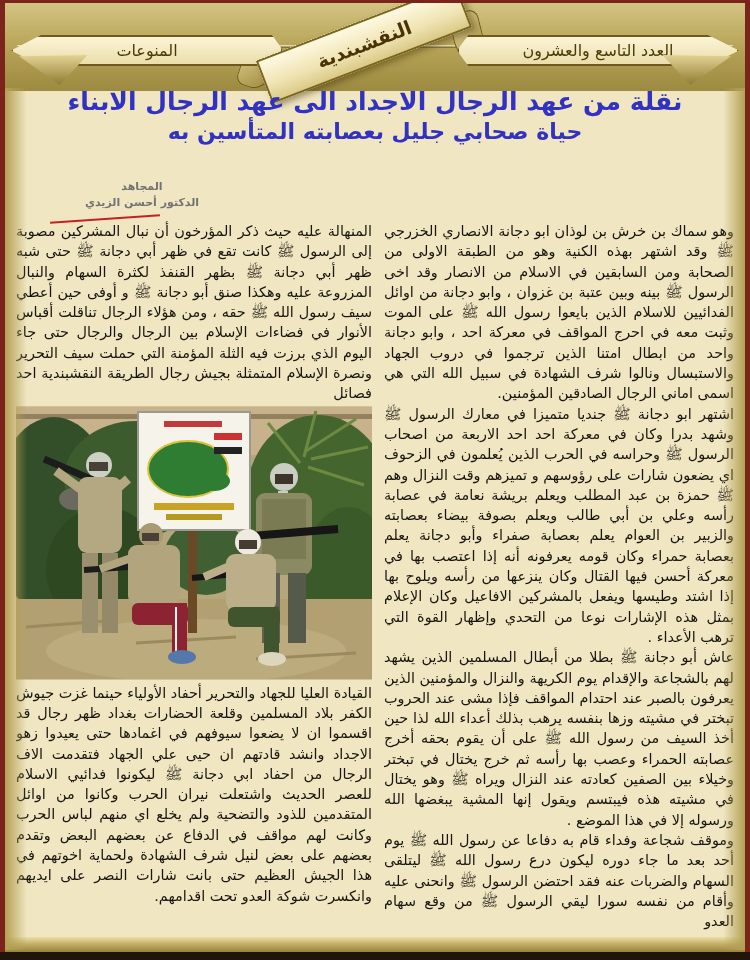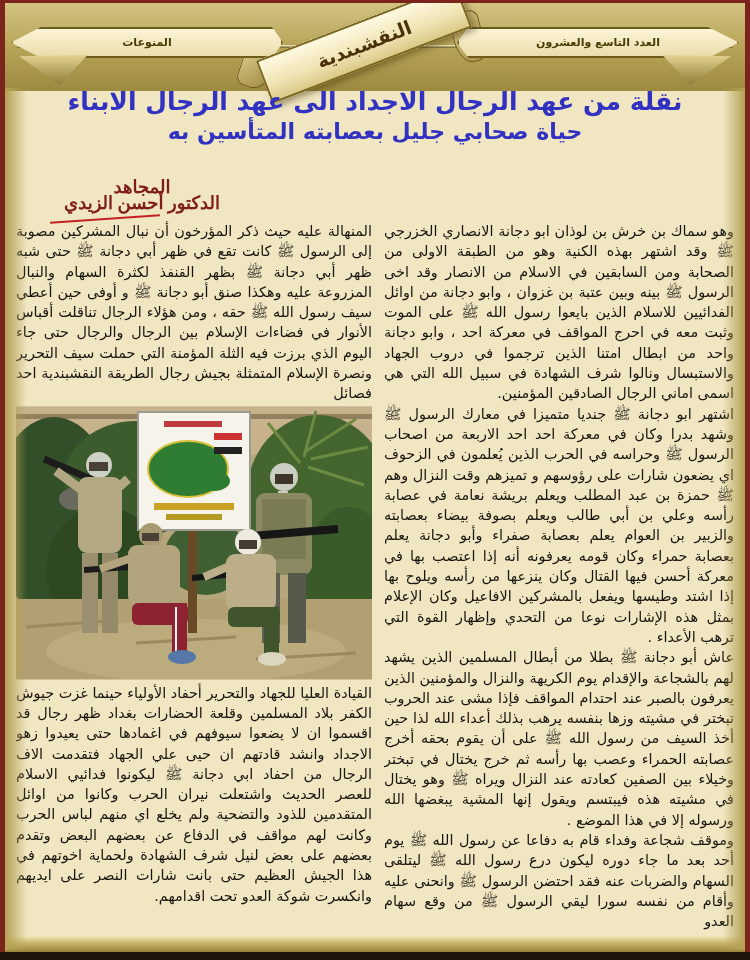--- a/index.html
+++ b/index.html
@@ -17,24 +17,24 @@
   .gold-side{position:absolute;top:88px;bottom:10px;width:22px;pointer-events:none;}
   .gold-side.l{left:5px;background:linear-gradient(to left,rgba(240,230,194,0),#b3a153);}
   .gold-side.r{right:5px;background:linear-gradient(to right,rgba(240,230,194,0),#b3a153);}
   .gold-bottom{position:absolute;left:5px;right:5px;bottom:8px;height:15px;
     background:linear-gradient(180deg,#ecdfa8 0%,#c5b269 45%,#96823a 100%);}
   
   .header{position:absolute;left:5px;right:5px;top:3px;height:88px;
     background:linear-gradient(180deg,#d3c482 0%,#b7a458 50%,#9c8a40 100%);}
   .header-rule{position:absolute;left:12px;right:12px;top:42px;height:3px;
     background:linear-gradient(180deg,#fdf4cf,#6e5b1c);}
-  .banner{position:absolute;top:24px;height:31px;display:flex;align-items:center;justify-content:center;
+  .banner{position:absolute;top:32px;height:31px;display:flex;align-items:center;justify-content:center;
     background:linear-gradient(180deg,#fdf6da,#e9dca8);
     box-shadow:inset 0 0 0 2px #6e5b1c;
-    color:#4a3c05;font-weight:bold;font-size:11px;}
+    color:#4a3c05;font-weight:normal;font-size:16px;}
   .banner-right{right:6px;width:282px;
     clip-path:polygon(0 50%,4% 0,89% 0,100% 50%,89% 100%,4% 100%);}
   .banner-left{left:6px;width:272px;
     clip-path:polygon(100% 50%,96% 0,11% 0,0 50%,11% 100%,96% 100%);}
   .tail{position:absolute;top:52px;width:78px;height:30px;
     background:linear-gradient(180deg,#e3d292,#8f7c35);}
   .tail-right{right:14px;clip-path:polygon(12% 0,100% 4%,48% 100%);}
   .tail-left{left:14px;clip-path:polygon(88% 0,0 4%,52% 100%);}
   .ribbon{position:absolute;left:252px;top:18px;width:214px;height:46px;
     transform:rotate(-21deg);
@@ -46,21 +46,21 @@
     box-shadow:inset 0 0 0 1px #6e5b1c;}
   .curl-a{left:236px;top:40px;width:34px;height:46px;transform:rotate(18deg);border-radius:8px 50% 60% 10px;}
   .curl-b{left:448px;top:8px;width:30px;height:52px;transform:rotate(-14deg);border-radius:50% 10px 12px 55%;}
   
   .title{position:absolute;left:0;right:0;top:86px;text-align:center;color:#3232c2;font-weight:bold;direction:rtl;}
   .title .t1{font-size:25px;line-height:31px;}
   .title .t2{font-size:22px;line-height:29px;}
   .title .t3{font-size:22px;line-height:28px;}
   
   .byline{position:absolute;left:62px;top:179px;width:160px;text-align:center;
-    color:#7f1d1d;font-weight:bold;font-size:18px;line-height:16px;direction:rtl;font-family:Liberation Serif, serif;}
+    color:#737373;font-weight:bold;font-size:11px;line-height:16px;direction:rtl;}
   .byline-flourish{position:absolute;left:50px;top:218px;width:110px;height:2px;background:#c42222;transform:rotate(-4deg);}
   
   .col{position:absolute;top:221px;height:736px;overflow:hidden;direction:rtl;}
   .col-right{left:384px;width:350px;}
   .col-left{left:16px;width:356px;}
   .col p{margin:0;padding:0;font-size:14.4px;line-height:20.3px;text-align:justify;color:#18150f;}
   
   .photo{width:356px;height:272px;margin:3px 0 4px;background:#b5a67c;box-shadow:0 0 0 1px #cfc49c;}
   
   .pagenum{position:absolute;left:343px;top:905px;width:60px;height:50px;}

